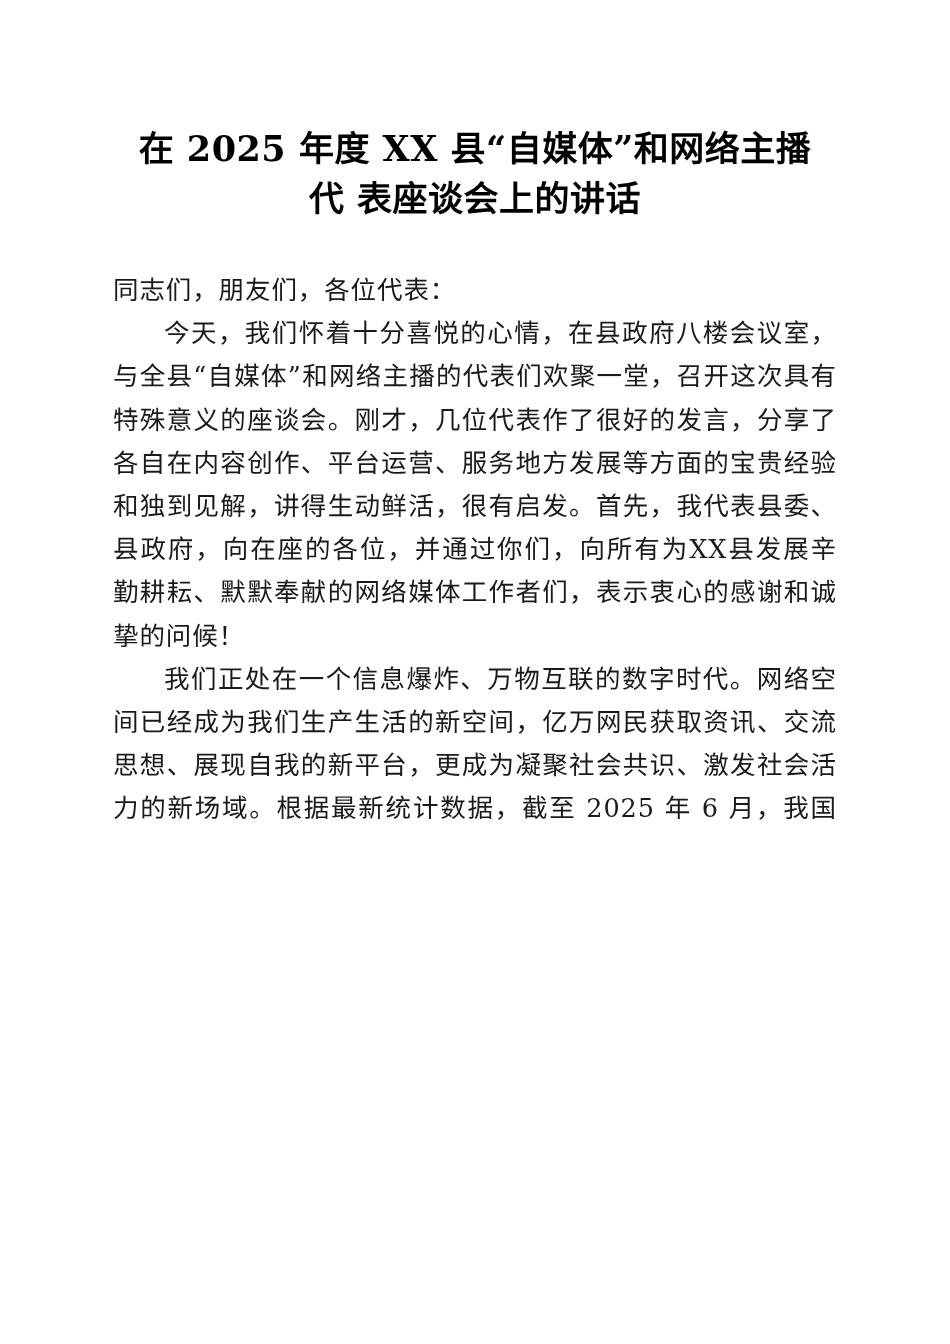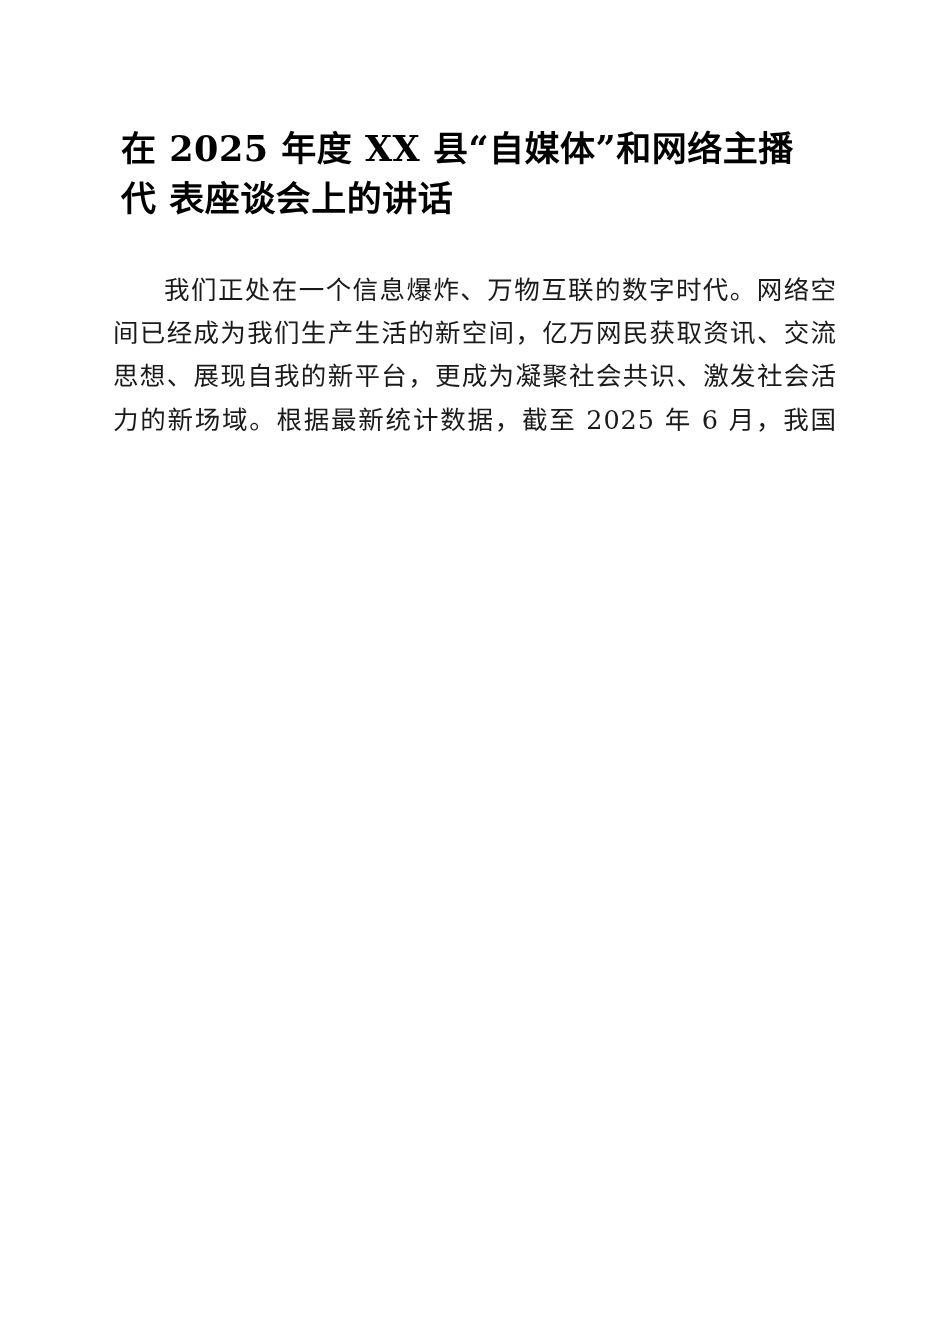--- a/index.html
+++ b/index.html
@@ -24,20 +24,21 @@
     top: 0;
     width: 724px;
   }
 
   .doc-title {
     font-family: "DejaVu Serif", "Liberation Serif", serif;
     font-weight: 700;
     font-size: 35px;
     line-height: 50px;
     color: #000000;
+    text-align: center;
     letter-spacing: 0.5px;
     margin: 0;
     padding-top: 124px;
     padding-left: 8px;
     padding-right: 8px;
     text-rendering: optimizeLegibility;
   }
 
   .para-block {
     margin-top: 45px;
@@ -77,22 +78,24 @@
 
   <div class="doc-body">
 
     <h1 class="doc-title">
       <span>在 2025 年度 XX 县“自媒体”和网络主播代</span>
       <span>表座谈会上的讲话</span>
     </h1>
 
     <div class="para-block">
 
+      <p class="para no-indent">同志们，朋友们，各位代表：</p>
 
 
+      <p class="para indent">今天，我们怀着十分喜悦的心情，在县政府八楼会议室，与全县“自媒体”和网络主播的代表们欢聚一堂，召开这次具有特殊意义的座谈会。刚才，几位代表作了很好的发言，分享了各自在内容创作、平台运营、服务地方发展等方面的宝贵经验和独到见解，讲得生动鲜活，很有启发。首先，我代表县委、县政府，向在座的各位，并通过你们，向所有为XX县发展辛勤耕耘、默默奉献的网络媒体工作者们，表示衷心的感谢和诚挚的问候！</p>
 
       <div class="clip-tail">
         <p class="para indent">我们正处在一个信息爆炸、万物互联的数字时代。网络空间已经成为我们生产生活的新空间，亿万网民获取资讯、交流思想、展现自我的新平台，更成为凝聚社会共识、激发社会活力的新场域。根据最新统计数据，截至 2025 年 6 月，我国网民规模已达 11.23 亿人，互联网普及率攀升至 79.7%。其中，网络直播用户规模庞大，职业主播群体已突破 3800 万人，全国主播账号累计开通近 1.93 亿个。这是一个何等波澜壮阔的时代图景你们，作为这个时代的弄潮儿，手握麦克风，面对镜头，拥有数量可观的粉丝群体，你们的一言一行，深刻影响着网络舆论生态，也与我们XX县的对外形象、内在活力和发展未来息息相</p>
       </div>
 
     </div>
 
   </div>
 
 </div>

